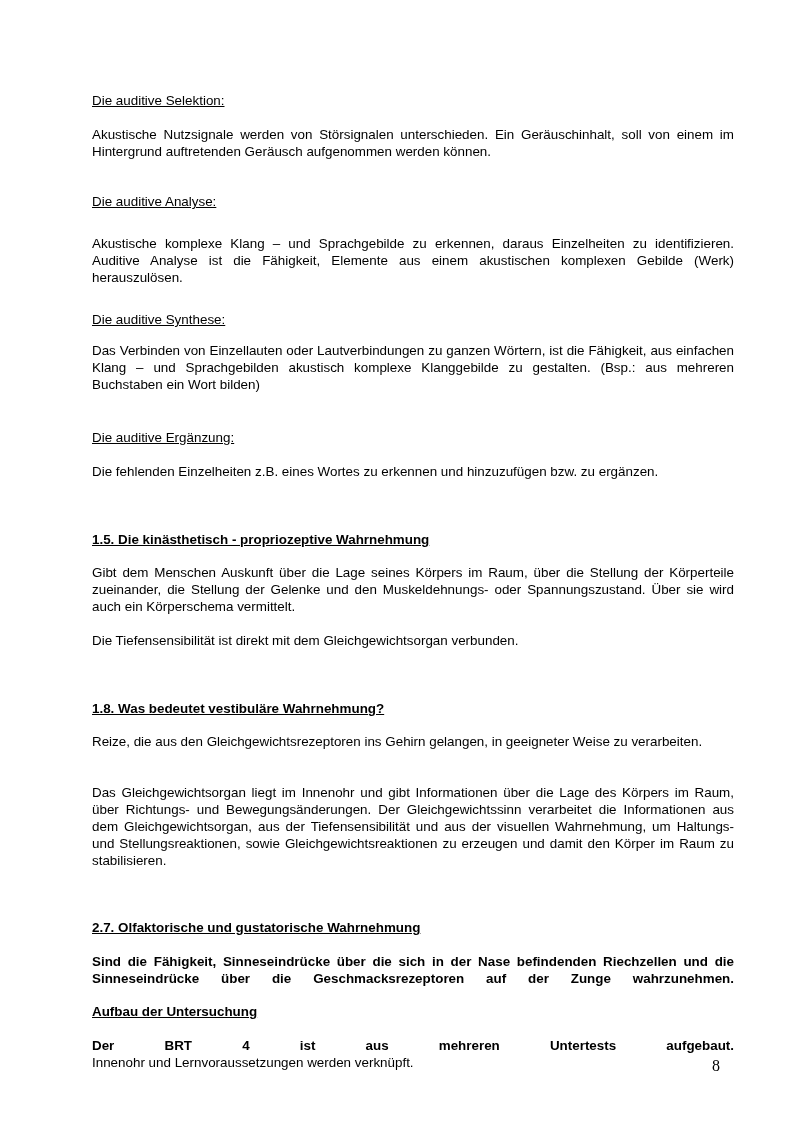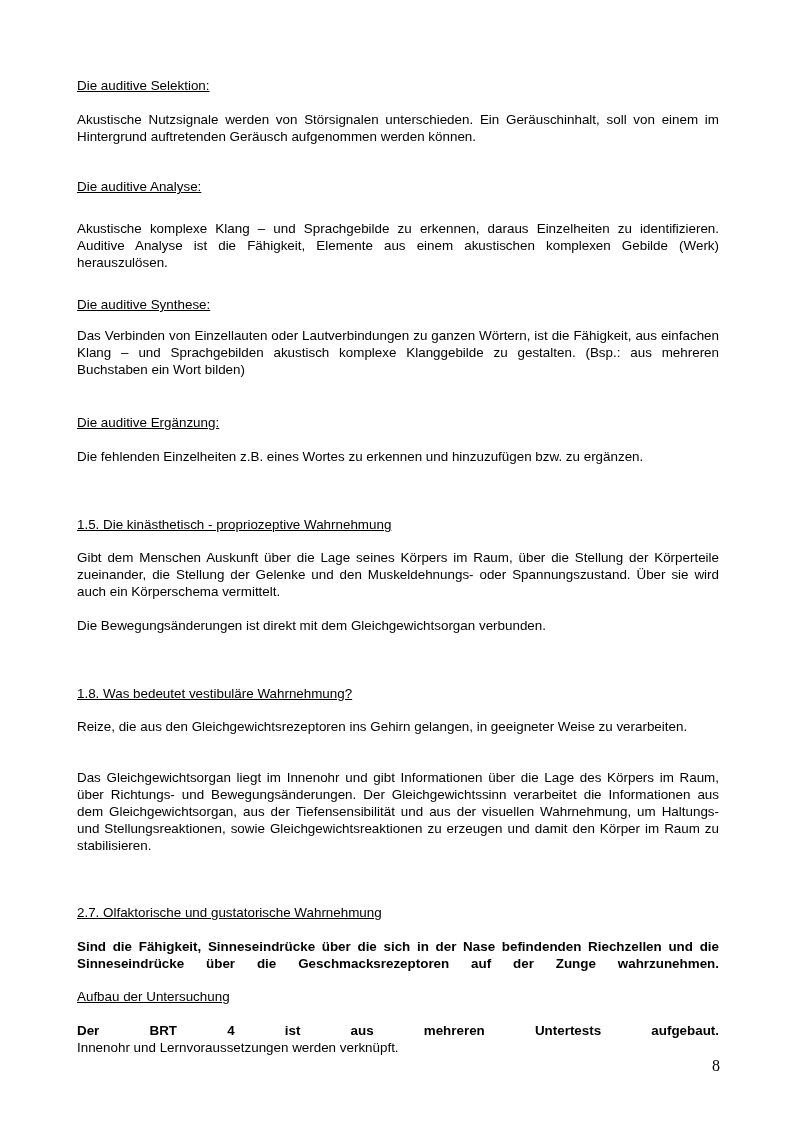--- a/index.html
+++ b/index.html
@@ -1,20 +1,20 @@
 <!DOCTYPE html>
 <html><head>
   <meta charset="utf-8">
   <style>
     html, body { margin: 0; padding: 0; background: #ffffff; }
     body { width: 794px; height: 1123px; position: relative; overflow: hidden; }
     .page { position: absolute; left: 76px; top: 0; width: 642px; color: #000; font-family: "Liberation Sans", sans-serif; font-size: 13.4px; line-height: 17px; }
-    .blk { position: absolute; left: 0; width: 642px; margin: 1px; }
+    .blk { position: absolute; left: 0; width: 642px; margin: 16px; }
     .u { text-decoration: underline; }
-    .b { font-weight: normal; }
+    .b { font-weight: bold; }
     .j { text-align: justify; text-align-last: left; }
     .jl { text-align: justify; text-align-last: justify; font-weight: bold; }
     .pagenum { position: absolute; left: 700px; top: 1057px; width: 20px; text-align: right; font-family: "Liberation Serif", serif; font-size: 16px; color: #000; }
   </style>
 </head>
 <body>
 
 <div class="page">
 
   <p class="blk u" style="top:76px">Die auditive Selektion:</p>
@@ -24,21 +24,21 @@
   <p class="blk j" style="top:219px">Akustische komplexe Klang – und Sprachgebilde zu erkennen, daraus Einzelheiten zu identifizieren. Auditive Analyse ist die Fähigkeit, Elemente aus einem akustischen komplexen Gebilde (Werk) herauszulösen.</p>
 
   <p class="blk u" style="top:295px">Die auditive Synthese:</p>
   <p class="blk j" style="top:326px">Das Verbinden von Einzellauten oder Lautverbindungen zu ganzen Wörtern, ist die Fähigkeit, aus einfachen Klang – und Sprachgebilden akustisch komplexe Klanggebilde zu gestalten. (Bsp.: aus mehreren Buchstaben ein Wort bilden)</p>
 
   <p class="blk u" style="top:413px">Die auditive Ergänzung:</p>
   <p class="blk j" style="top:447px">Die fehlenden Einzelheiten z.B. eines Wortes zu erkennen und hinzuzufügen bzw. zu ergänzen.</p>
 
   <p class="blk u b" style="top:515px">1.5. Die kinästhetisch - propriozeptive Wahrnehmung</p>
   <p class="blk j" style="top:548px">Gibt dem Menschen Auskunft über die Lage seines Körpers im Raum, über die Stellung der Körperteile zueinander, die Stellung der Gelenke und den Muskeldehnungs- oder Spannungszustand. Über sie wird auch ein Körperschema vermittelt.</p>
-  <p class="blk j" style="top:616px">Die Bewegungsänderungen ist direkt mit dem Gleichgewichtsorgan verbunden.</p>
+  <p class="blk j" style="top:616px">Die Tiefensensibilität ist direkt mit dem Gleichgewichtsorgan verbunden.</p>
 
   <p class="blk u b" style="top:684px">1.8. Was bedeutet vestibuläre Wahrnehmung?</p>
   <p class="blk j" style="top:717px">Reize, die aus den Gleichgewichtsrezeptoren ins Gehirn gelangen, in geeigneter Weise zu verarbeiten.</p>
   <p class="blk j" style="top:768px">Das Gleichgewichtsorgan liegt im Innenohr und gibt  Informationen über die Lage des Körpers im Raum, über Richtungs- und Bewegungsänderungen. Der Gleichgewichtssinn verarbeitet die Informationen aus dem Gleichgewichtsorgan, aus der Tiefensensibilität und aus der visuellen Wahrnehmung, um Haltungs- und Stellungsreaktionen, sowie Gleichgewichtsreaktionen zu erzeugen und damit den Körper im Raum zu stabilisieren.</p>
 
   <p class="blk u b" style="top:903px">2.7.  Olfaktorische und gustatorische Wahrnehmung</p>
   <p class="blk jl" style="top:937px">Sind die Fähigkeit, Sinneseindrücke über die sich in der Nase befindenden Riechzellen und die Sinneseindrücke über die Geschmacksrezeptoren auf der Zunge wahrzunehmen.</p>
 
   <p class="blk u b" style="top:987px">Aufbau der Untersuchung</p>
   <p class="blk jl" style="top:1021px">Der BRT 4 ist aus mehreren Untertests aufgebaut.</p>

